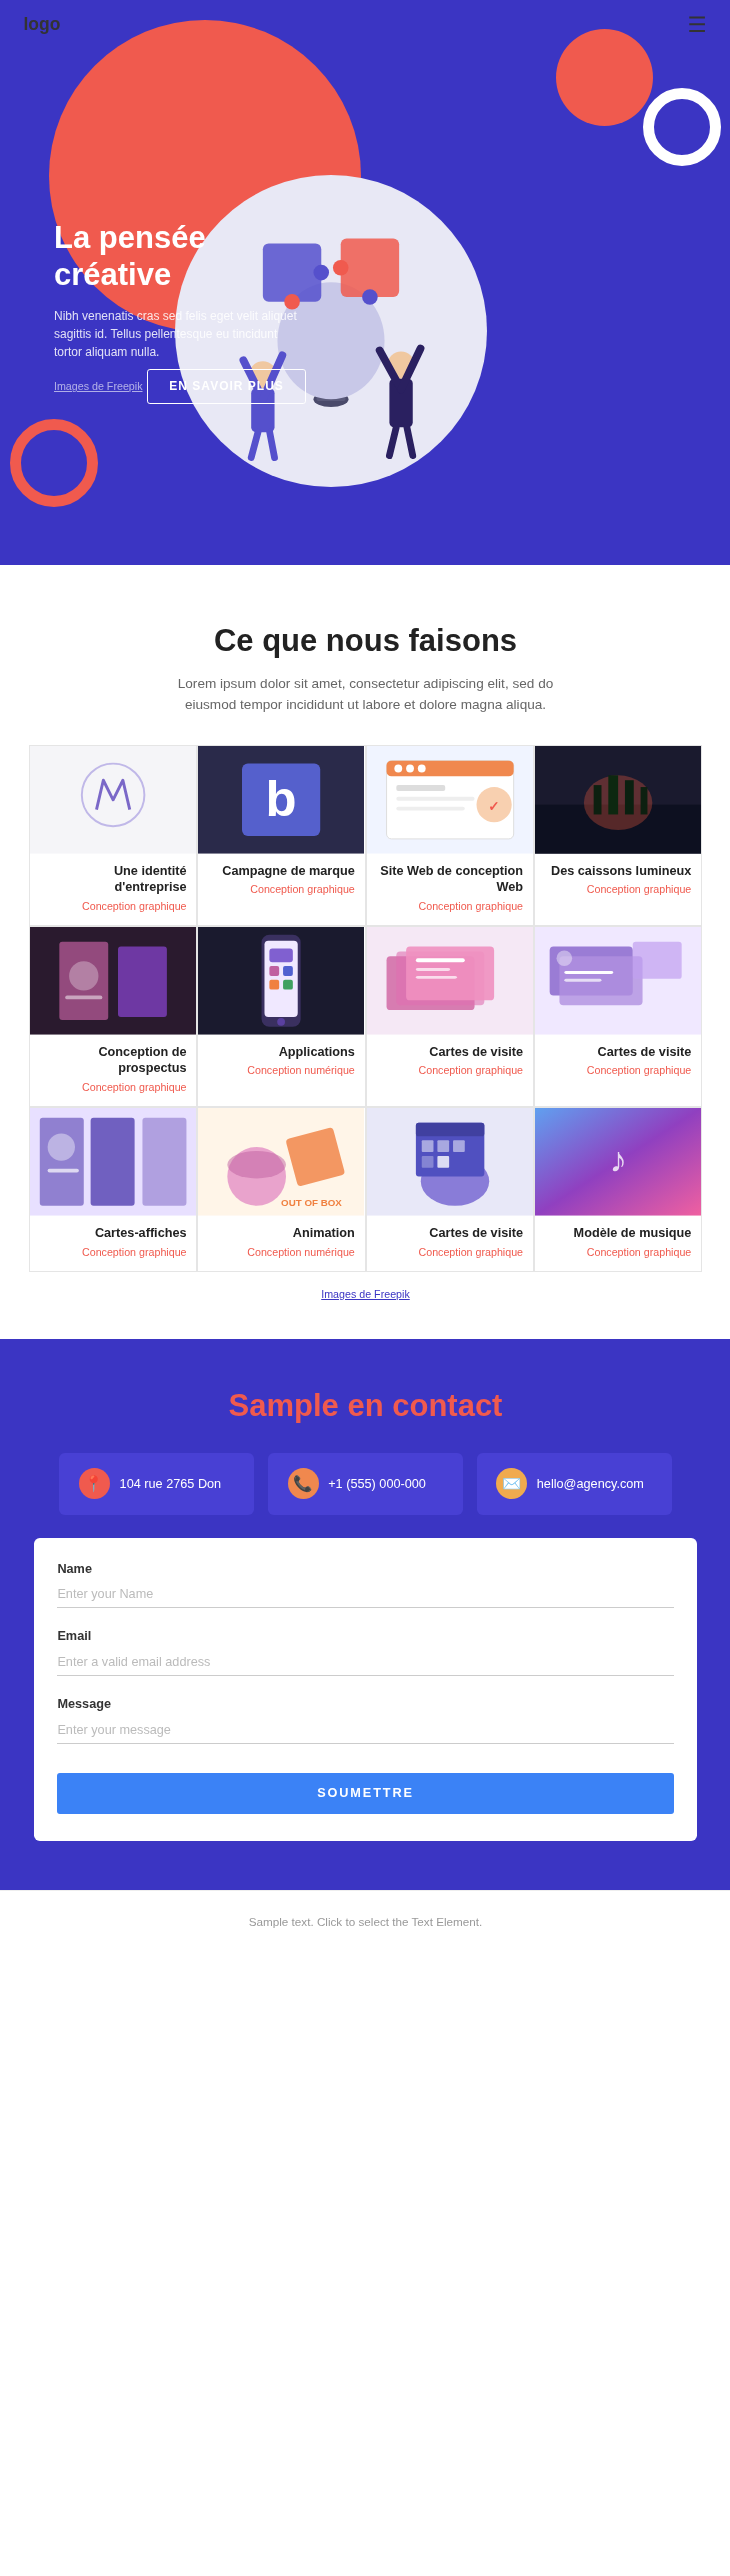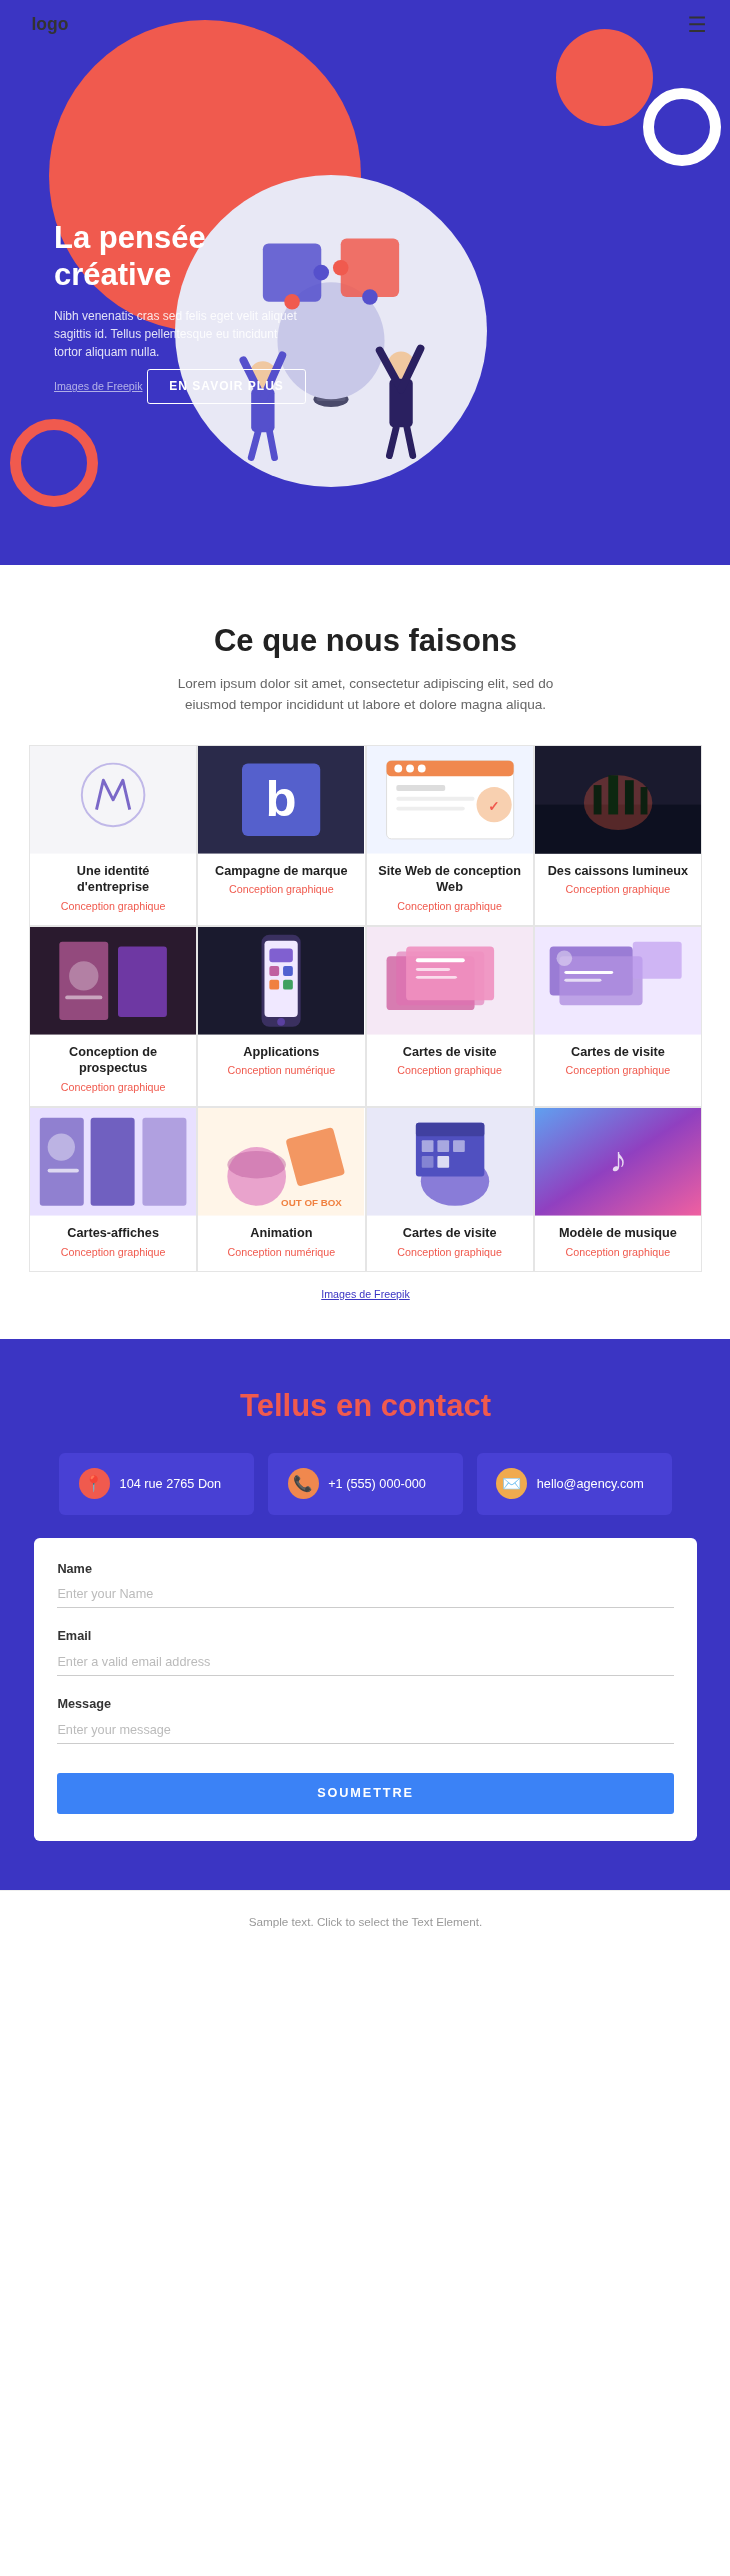--- a/index.html
+++ b/index.html
@@ -1,21 +1,21 @@
 <!DOCTYPE html>
 <html><head>
   <meta charset="utf-8">
   <style>
     * { box-sizing: border-box; margin: 0; padding: 0; }
     body { font-family: 'Segoe UI', Arial, sans-serif; background: #fff; width: 731px; }
 
     
     .navbar {
       position: absolute;
-      top: 0; left: 8px; right: 0;
+      top: 0; left: 0; right: 0;
       display: flex; justify-content: space-between; align-items: center;
       padding: 11.7px 23.4px;
       z-index: 10;
     }
     .navbar-logo { color: #333; font-size: 17.5px; font-weight: 600; }
     .navbar-menu { font-size: 21.4px; cursor: pointer; color: #333; }
 
     
     .hero {
       background: #3b35c3;
@@ -127,21 +127,21 @@
       grid-template-columns: repeat(4, 1fr);
       gap: 0;
     }
     .grid-item {
       border: 1px solid #e5e5e5;
       cursor: pointer;
       overflow: hidden;
     }
     .grid-item-info {
       padding: 9.7px 9.7px 13.6px;
-      text-align: center;
+      text-align: right;
     }
     .grid-item-name {
       font-size: 12.7px;
       font-weight: 600;
       color: #222;
       margin-bottom: 3.9px;
       line-height: 1.3;
     }
     .grid-item-category {
       font-size: 10.7px;
@@ -523,21 +523,21 @@
       <div class="grid-item-name">Modèle de musique</div>
       <div class="grid-item-category">Conception graphique</div>
     </div>
   </div>
     </div>
 
   <span class="grid-credit">Images de Freepik</span>
 </section>
 
 <section class="contact-section">
-  <h2 class="contact-title">Tellus en contact</h2>
+  <h2 class="contact-title">Sample en contact</h2>
 
   <div class="contact-cards">
     <div class="contact-card">
       <div class="contact-card-icon location">📍</div>
       <span class="contact-card-text">104 rue 2765 Don</span>
     </div>
     <div class="contact-card">
       <div class="contact-card-icon phone">📞</div>
       <span class="contact-card-text">+1 (555) 000-000</span>
     </div>

